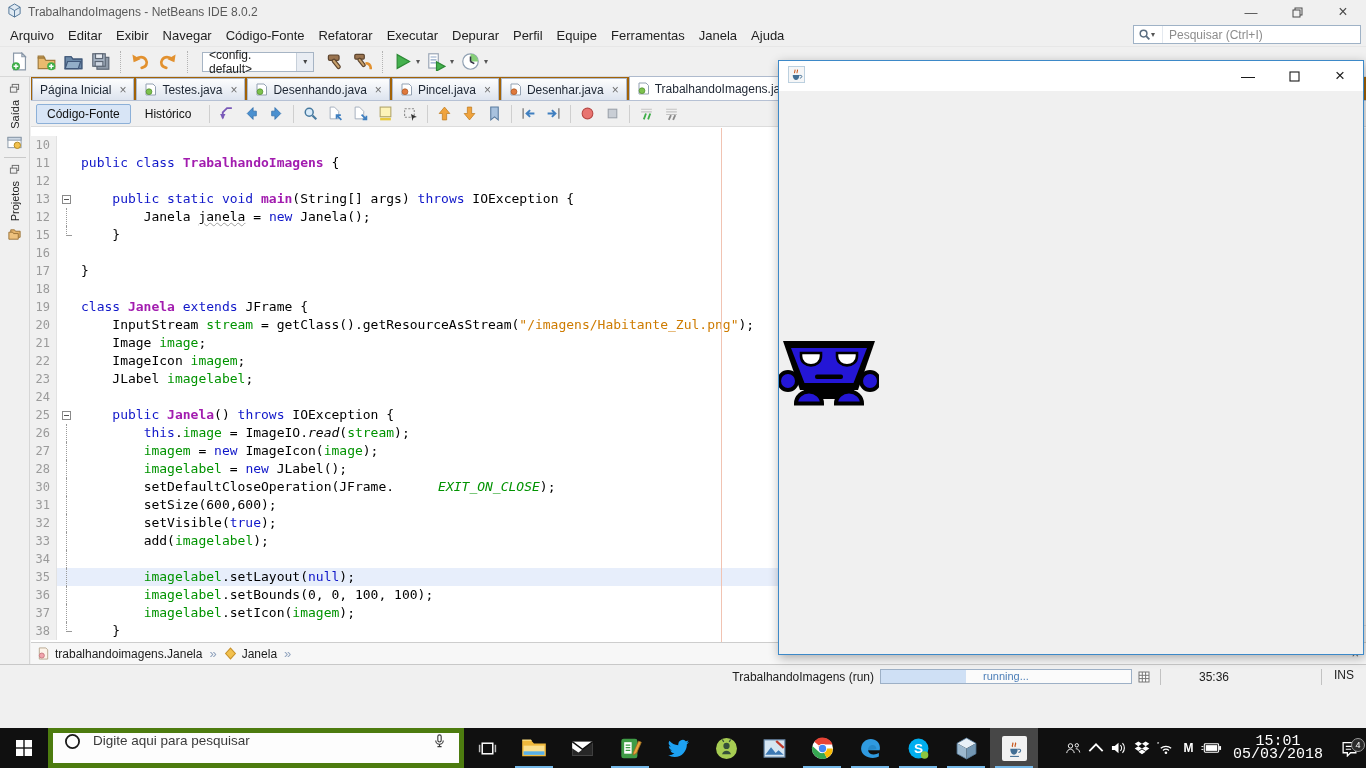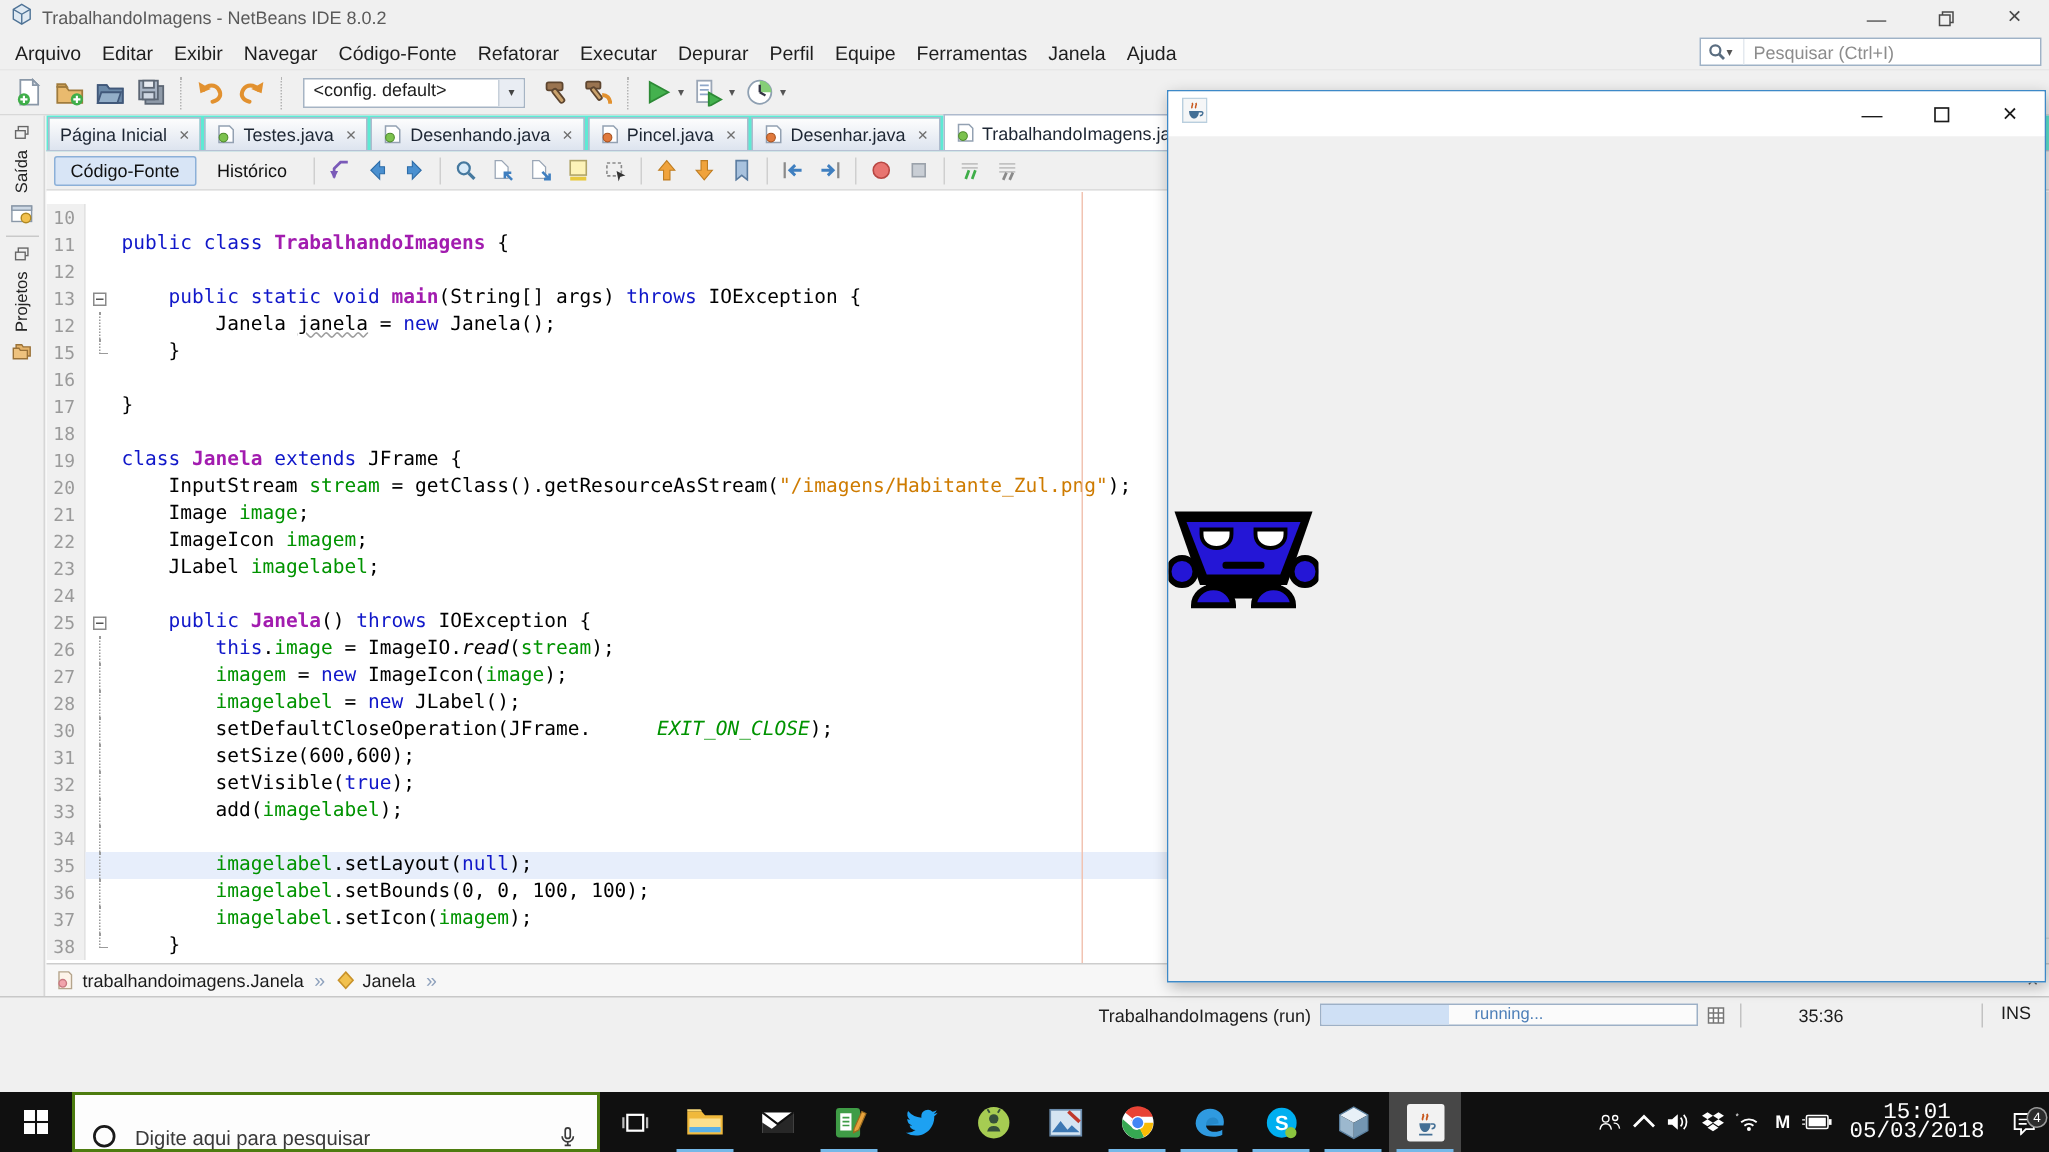--- a/index.html
+++ b/index.html
@@ -15,32 +15,32 @@
   .menubar { height:22px; display:flex; align-items:center; padding-left:3px; position:relative; background:#f0f0f0; }
   .menu-item { padding:2px 7px; font-size:13px; color:#1e1e1e; }
   .qsearch { position:absolute; right:5px; top:1px; width:228px; height:19px; background:#fff; border:1px solid #9fb2c6; display:flex; align-items:center; }
   .qs-left { display:flex; align-items:center; padding:0 4px; border-right:1px solid #e4e9ef; height:100%; }
   .qs-ph { padding-left:6px; font-size:12px; color:#8c8c8c; }
   .toolbar { height:31px; background:#f0f0f0; border-top:1px solid #e7e7e7; border-bottom:1px solid #d8d8d8; display:flex; align-items:center; padding-left:6px; }
   .tbtn { width:27px; height:26px; display:flex; align-items:center; justify-content:center; }
   .tbtn svg { width:19px; height:19px; }
   .dd-arrow { font-size:8px; color:#555; margin:0 3px 0 0; }
   .tsep { width:1px; height:22px; border-left:1px dotted #b3b3b3; margin:0 6px; }
-  .combo { width:148px; height:20px; background:#fff; border:1px solid #a6b4c4; display:flex; font-size:12px; color:#1c1c1c; padding-left:6px; margin:0 8px; }
+  .combo { width:112px; height:20px; background:#fff; border:1px solid #a6b4c4; display:flex; align-items:center; font-size:12px; color:#1c1c1c; padding-left:6px; margin:0 8px; }
   .combo .ca { margin-left:auto; width:17px; height:100%; background:#e9edf3; border-left:1px solid #c7d0da; display:flex; align-items:center; justify-content:center; font-size:8px; color:#444; }
 
   
   .rail { position:absolute; left:0; top:77px; width:30px; bottom:64px; background:#f0f0f0; border-right:1px solid #d6d6d6; }
   .rail-group { display:flex; flex-direction:column; align-items:center; padding-top:6px; }
   .rail-vtext { writing-mode:vertical-rl; transform:rotate(180deg); font-size:11px; color:#222; margin:6px 0; }
   .rail-sep { width:22px; border-top:1px solid #c9c9c9; margin:7px auto 0; }
 
   
   .editor { position:absolute; left:31px; top:77px; right:0; bottom:64px; background:#fff; }
-  .tabstrip { height:24px; background:#5eead4; display:flex; align-items:flex-end; padding-left:1px; border-bottom:1px solid #b6c1d4; }
+  .tabstrip { height:24px; background:#a16207; display:flex; align-items:flex-end; padding-left:1px; border-bottom:1px solid #b6c1d4; }
   .tab { height:22px; display:flex; align-items:center; gap:5px; padding:0 7px; font-size:12px; color:#1d2633; background:linear-gradient(#fdfdfd,#dde4ef); border:1px solid #aebacd; border-bottom:none; margin-right:2px; }
   .tab.active { background:#fff; height:24px; }
   .tab .x { color:#6f6f6f; font-size:12px; margin-left:3px; }
   .edtoolbar { height:26px; background:#f0f0f0; border-bottom:1px solid #dcdcdc; display:flex; align-items:center; padding-left:5px; }
   .src-btn { height:20px; padding:0 10px; font-size:12px; color:#111; display:flex; align-items:center; margin-right:4px; }
   .src-btn.sel { background:#d8e5f6; border:1px solid #8cb0d8; border-radius:2px; }
   .ebtn { width:25px; height:21px; display:flex; align-items:center; justify-content:center; }
   .ebtn svg { width:15px; height:15px; }
   .esep { width:1px; height:18px; background:#cfcfcf; margin:0 4px; }
 
@@ -82,21 +82,21 @@
   .jwin { position:absolute; left:778px; top:60px; width:586px; height:595px; background:#f0f0f0; border:1px solid #3d89c8; box-shadow:1px 3px 10px rgba(0,0,0,.3); z-index:5; }
   .jw-title { height:30px; background:#fff; display:flex; align-items:center; padding-left:9px; }
   .jw-controls { margin-left:auto; display:flex; height:100%; }
   .jwc { width:46px; display:flex; align-items:center; justify-content:center; color:#1a1a1a; font-size:14px; }
   .jw-content { position:absolute; top:30px; left:0; right:0; bottom:0; background:#f0f0f0; }
   .sprite { position:absolute; left:0; top:248px; width:100px; height:68px; }
 
   
   .taskbar { position:absolute; left:0; bottom:0; width:100%; height:40px; background:#101010; display:flex; align-items:stretch; z-index:20; }
   .tb-start { width:48px; display:flex; align-items:center; justify-content:center; }
-  .tb-search { width:352px; background:#fdfdfd; border:2px solid #4d7c0f; display:flex; align-items:flex-end; }
+  .tb-search { width:416px; background:#fdfdfd; border:5px solid #4d7c0f; display:flex; align-items:flex-start; }
   .tb-search .ph { margin-left:12px; font-size:13.5px; color:#3a3a3a; }
   .tb-taskview { width:46px; display:flex; align-items:center; justify-content:center; }
   .tb-apps { display:flex; }
   .tb-app { width:48px; position:relative; display:flex; align-items:center; justify-content:center; }
   .tb-app.active { background:#474747; }
   .tb-app.open::after { content:""; position:absolute; bottom:0; left:5px; right:5px; height:2px; background:#75b8e8; }
   .java-tile { width:25px; height:25px; background:#f2f2f2; border-radius:2px; display:flex; align-items:center; justify-content:center; }
   .tb-tray { margin-left:auto; display:flex; align-items:center; }
   .tray-i { width:23px; display:flex; align-items:center; justify-content:center; color:#fff; }
   .tb-clock { text-align:center; color:#fff; font-size:15px; line-height:13px; padding:0 9px 0 10px;font-family:Liberation Mono, monospace; }

